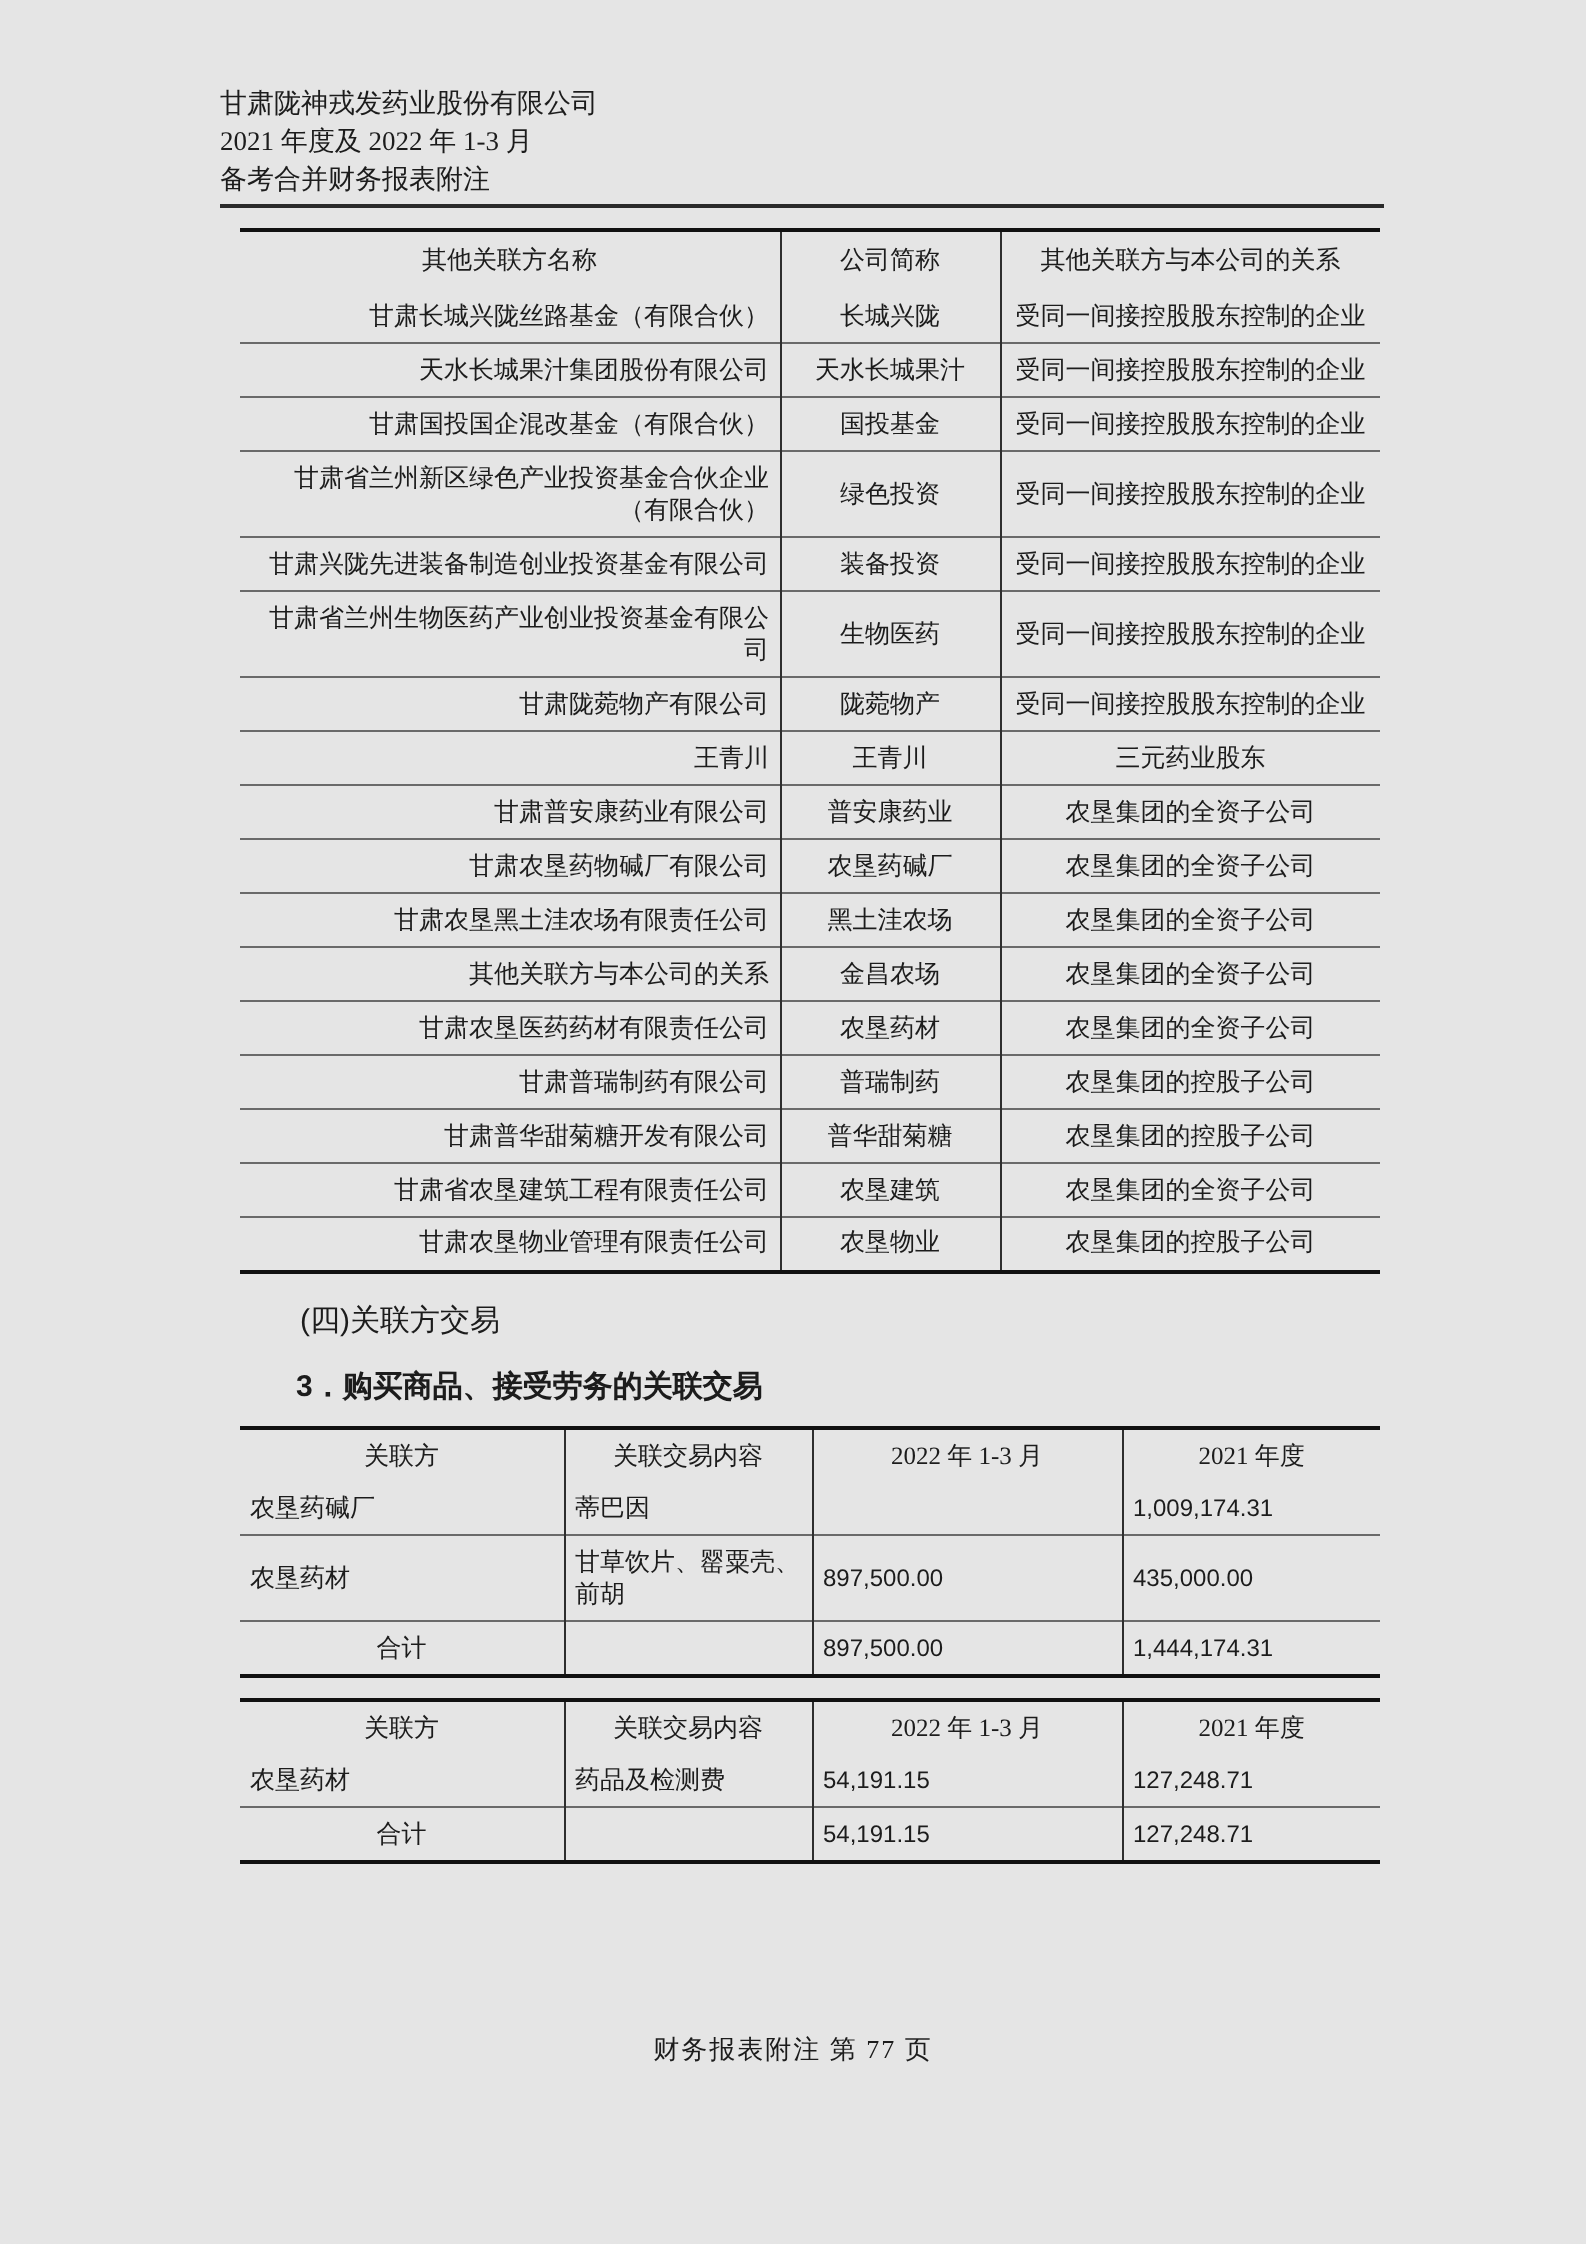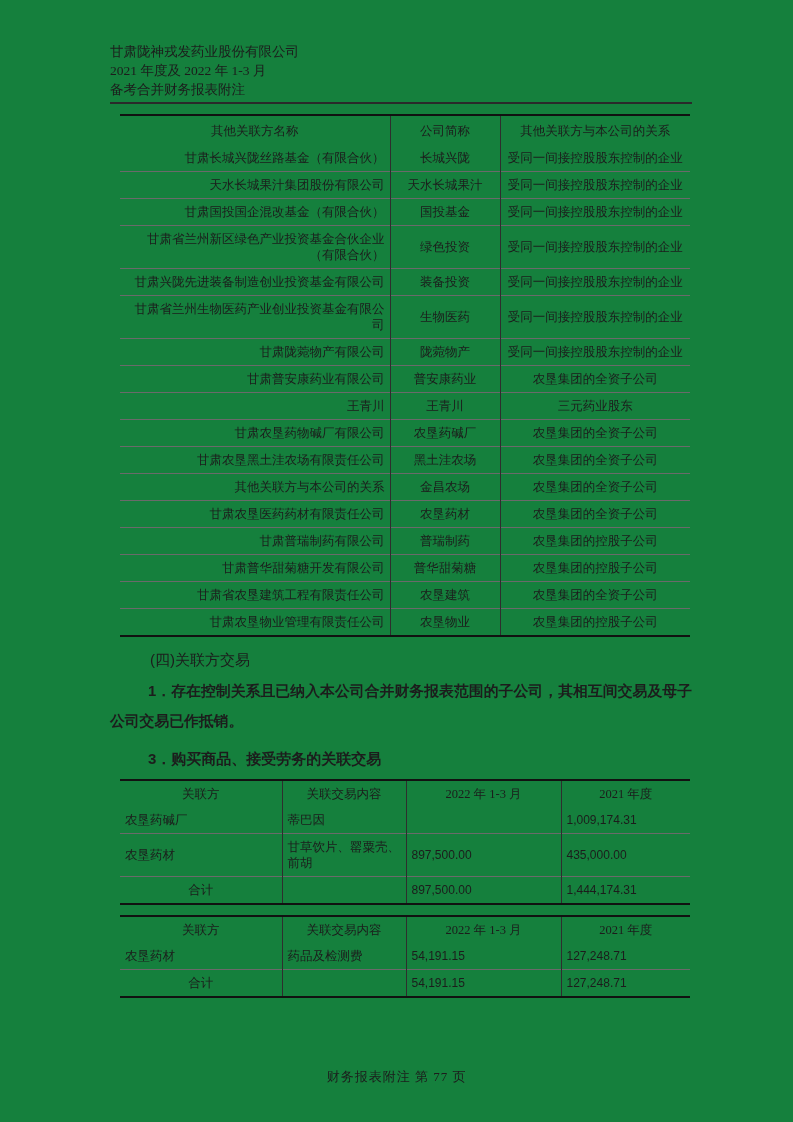--- a/index.html
+++ b/index.html
@@ -1,20 +1,20 @@
 <!DOCTYPE html>
 <html lang="zh"><head>
 <meta charset="utf-8">
 <style>
   html, body { margin:0; padding:0; background:#ffffff; }
   .page {
     position: relative;
     width: 793px;
     height: 1122px;
-    background: #15803d;
+    background: #e5e5e5;
     font-family: "Liberation Serif", "DejaVu Serif", serif;
     color: #1c1c1c;
     overflow: hidden;
     box-sizing: border-box;
   }
   .content {
     position: absolute;
     left: 110px;
     top: 42px;
     width: 582px;
@@ -30,21 +30,21 @@
   table { border-collapse: collapse; table-layout: fixed; }
   .t1 {
     margin: 10px 0 0 10px;
     width: 570px;
     font-size: 12.5px;
     border-top: 2.5px solid #111;
     border-bottom: 2.5px solid #111;
   }
   .t1 tr { border-bottom: 1px solid #6a6a6a; }
   .t1 thead tr { border-bottom: 1px solid #555; }
-  .t1 tr:last-child { border-bottom: none; }
+  .t1 tr:last-child { border-bottom: none; font-family: Liberation Mono, monospace; }
   .t1 th, .t1 td {
     padding: 5px 5px;
     vertical-align: middle;
     font-weight: normal;
     line-height: 16px;
     word-break: break-all;
   }
   .t1 th + th, .t1 td + td { border-left: 1px solid #2e2e2e; }
   .t1 th { text-align: center; height: 19px; }
   .t1 td.c0 { text-align: right; }
@@ -98,21 +98,21 @@
     font-size: 14.8px;
     line-height: 30px;
     font-weight: bold;
     font-family: "Liberation Sans", "DejaVu Sans", sans-serif;
     text-align: justify;
   }
 
   .footer {
     position: absolute;
     left: 0; right: 0;
-    top: 1068px;
+    top: 1016px;
     text-align: center;
     font-size: 13px;
     letter-spacing: 1px;
   }
 </style>
 </head>
 <body>
 
 <div class="page">
   <div class="content">
@@ -167,30 +167,30 @@
             <td class="c0">甘肃省兰州生物医药产业创业投资基金有限公司</td>
             <td class="c1">生物医药</td>
             <td class="c2">受同一间接控股股东控制的企业</td>
           </tr>
           <tr>
             <td class="c0">甘肃陇菀物产有限公司</td>
             <td class="c1">陇菀物产</td>
             <td class="c2">受同一间接控股股东控制的企业</td>
           </tr>
           <tr>
-            <td class="c0">甘肃普安康药业有限公司</td>
-            <td class="c1">普安康药业</td>
-            <td class="c2">农垦集团的全资子公司</td>
-          </tr>
-          <tr>
             <td class="c0">王青川</td>
             <td class="c1">王青川</td>
             <td class="c2">三元药业股东</td>
           </tr>
           <tr>
+            <td class="c0">甘肃普安康药业有限公司</td>
+            <td class="c1">普安康药业</td>
+            <td class="c2">农垦集团的全资子公司</td>
+          </tr>
+          <tr>
             <td class="c0">甘肃农垦药物碱厂有限公司</td>
             <td class="c1">农垦药碱厂</td>
             <td class="c2">农垦集团的全资子公司</td>
           </tr>
           <tr>
             <td class="c0">甘肃农垦黑土洼农场有限责任公司</td>
             <td class="c1">黑土洼农场</td>
             <td class="c2">农垦集团的全资子公司</td>
           </tr>
           <tr>
@@ -221,21 +221,20 @@
           <tr>
             <td class="c0">甘肃农垦物业管理有限责任公司</td>
             <td class="c1">农垦物业</td>
             <td class="c2">农垦集团的控股子公司</td>
           </tr>
         </tbody>
     </table>
 
     <div class="h-sec">(四)关联方交易</div>
 
-    <p class="para">1．存在控制关系且已纳入本公司合并财务报表范围的子公司，其相互间交易及母子公司交易已作抵销。</p>
 
     <div class="h-num">3．购买商品、接受劳务的关联交易</div>
 
     <table class="t2">
       <colgroup>
           <col style="width:162px">
           <col style="width:124px">
           <col style="width:155px">
           <col style="width:129px">
         </colgroup>

